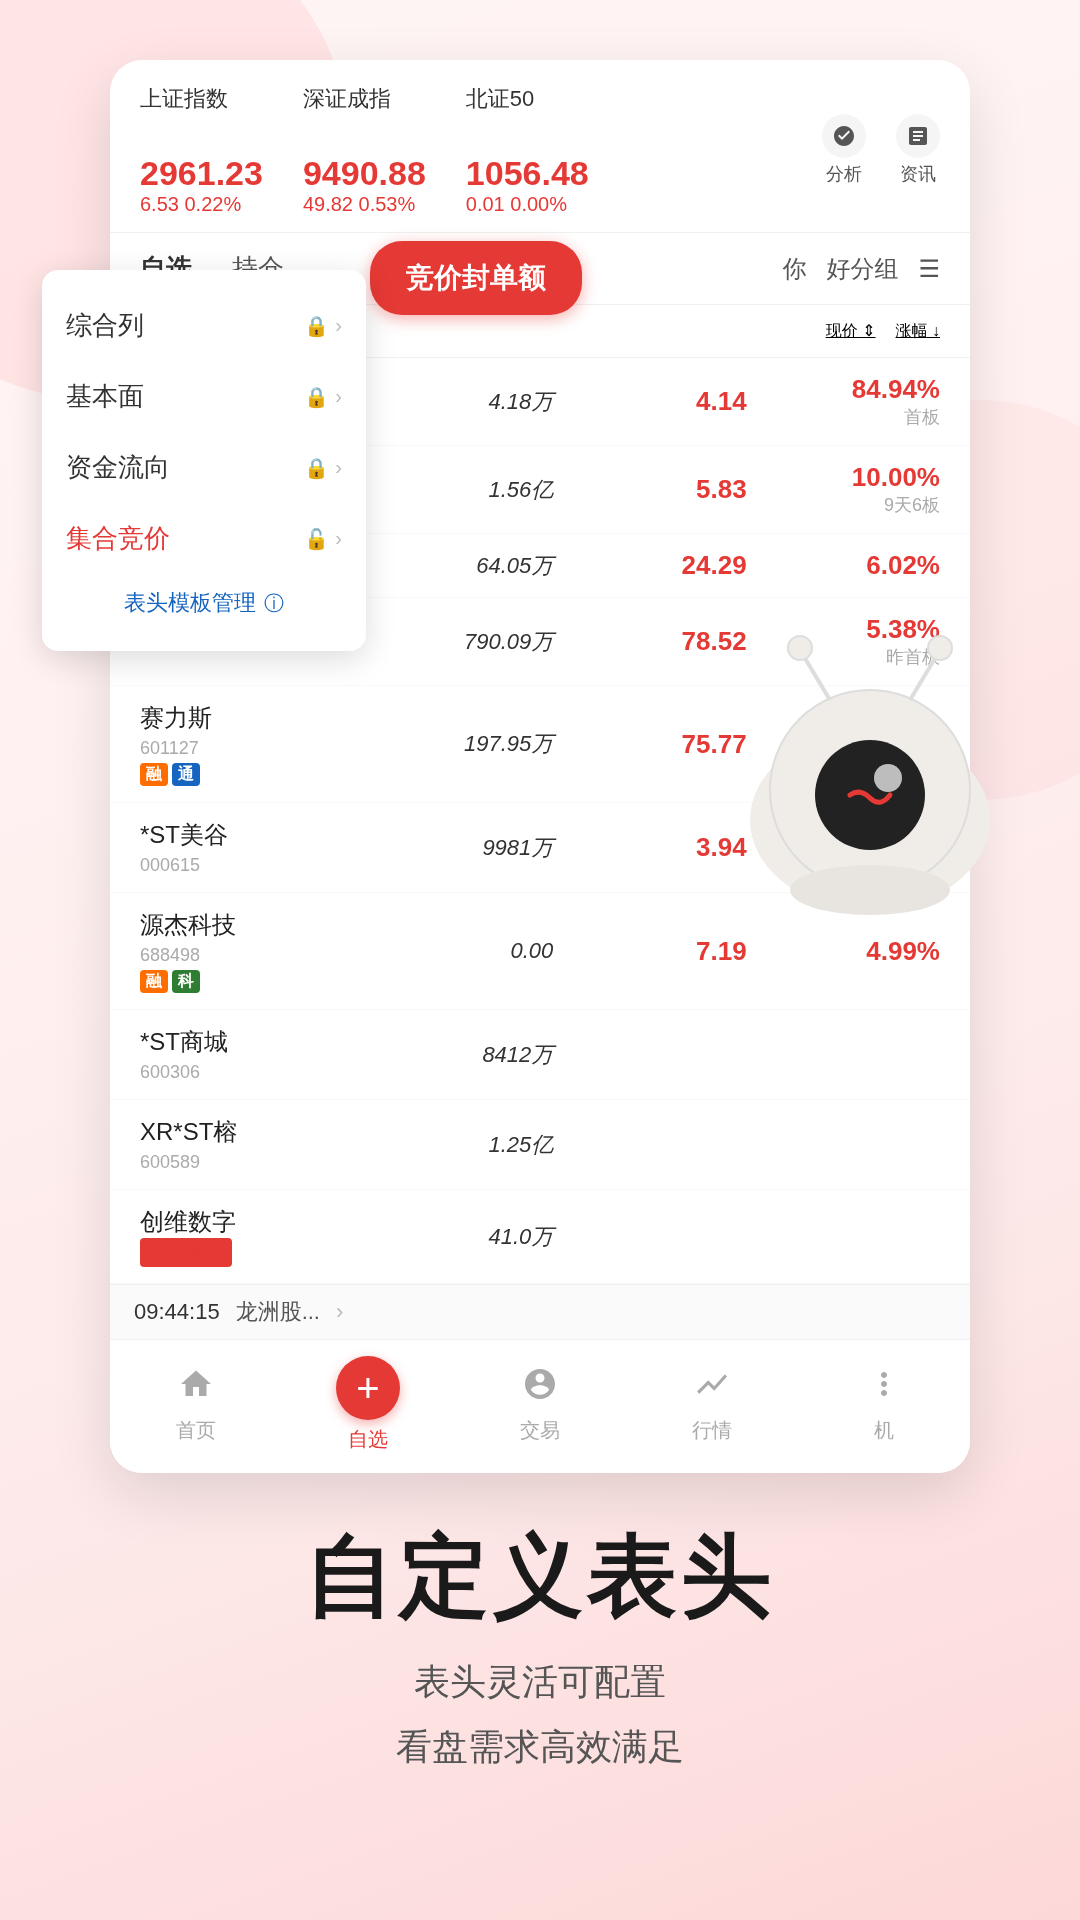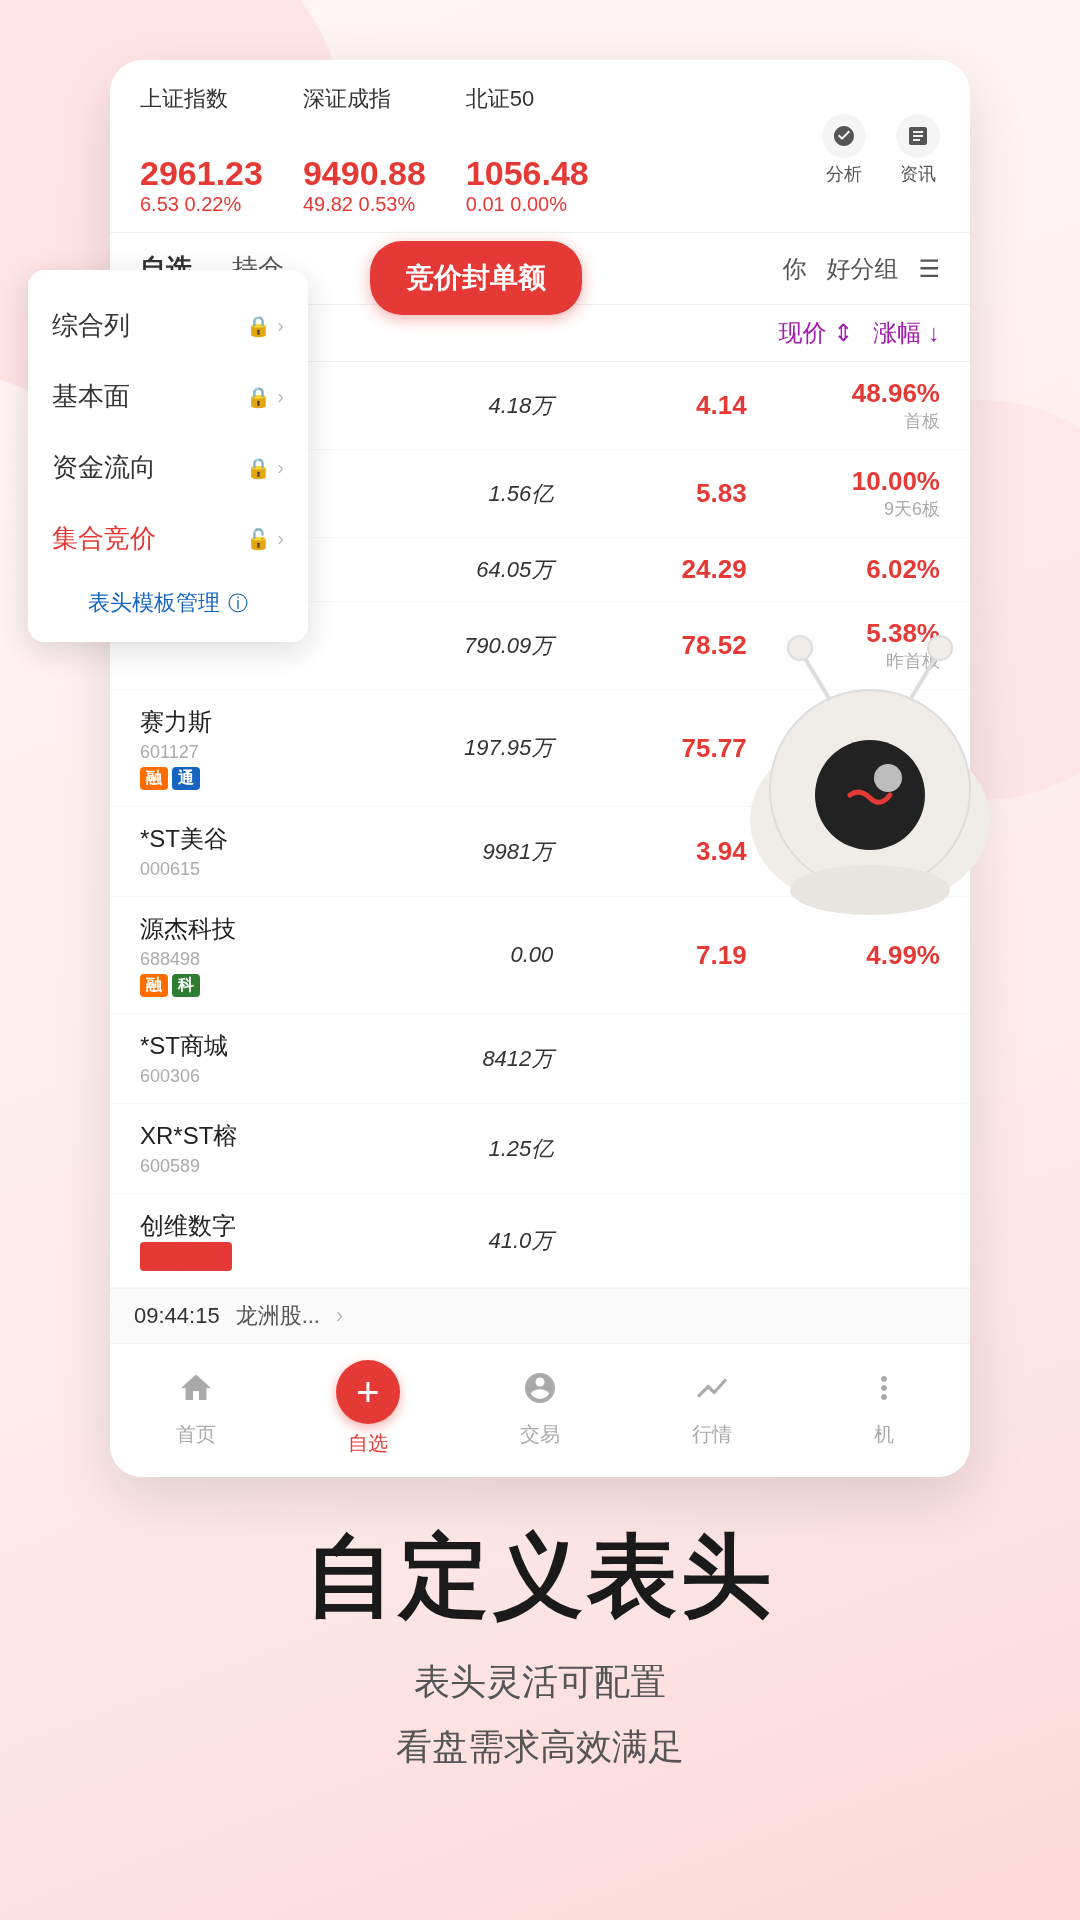--- a/index.html
+++ b/index.html
@@ -127,27 +127,27 @@
     .badge-blue { background: #1565c0; color: #fff; }
     .badge-green { background: #2e7d32; color: #fff; }
     .stock-vol { font-size: 22px; color: #333; text-align: right; font-style: italic; }
     .stock-price { font-size: 26px; color: #e53935; text-align: right; font-weight: 600; }
     .stock-change { font-size: 26px; color: #e53935; text-align: right; font-weight: 600; }
     .stock-change-sub { font-size: 18px; color: #aaa; text-align: right; display: block; }
 
     
     .dropdown-menu {
       position: absolute;
-      left: 28px;
+      left: 42px;
       top: 270px;
       background: #fff;
       border-radius: 16px;
       box-shadow: 0 8px 32px rgba(0,0,0,0.14);
-      width: 280px;
-      padding: 20px 0 10px;
+      width: 324px;
+      padding: 20px 0 19px;
       z-index: 20;
     }
     .menu-item {
       display: flex;
       align-items: center;
       padding: 18px 24px;
       font-size: 26px;
       color: #333;
       cursor: pointer;
     }
@@ -317,35 +317,35 @@
       <span>好分组</span>
       <span>☰</span>
     </div>
   </div>
 
   <div class="col-icons-row">
     <span class="col-icon">⊞</span>
     <span class="col-icon">⊟</span>
     <span class="col-icon">⊟</span>
     <span class="col-icon" style="color:#e53935;">◀</span>
-    <div style="margin-left:auto; display:flex; gap:20px; font-size:24px; color:#a21caf;">
+    <div style="margin-left:auto; display:flex; gap:20px; font-size:16px; color:#000000;text-decoration:underline;">
       <span>现价 ⇕</span>
       <span>涨幅 ↓</span>
     </div>
   </div>
 
   <div>
 
     <div class="stock-row">
       <div>
           <div class="stock-name"></div>
         </div>
       <div class="stock-vol">4.18万</div>
       <div class="stock-price">4.14</div>
-      <div style="text-align:right;"><span class="stock-change">48.96%</span><span class="stock-change-sub">首板</span></div>
+      <div style="text-align:right;"><span class="stock-change">84.94%</span><span class="stock-change-sub">首板</span></div>
     </div>
 
     <div class="stock-row">
       <div>
           <div class="stock-name"></div>
         </div>
       <div class="stock-vol">1.56亿</div>
       <div class="stock-price">5.83</div>
       <div style="text-align:right;"><span class="stock-change">10.00%</span><span class="stock-change-sub">9天6板</span></div>
     </div>

